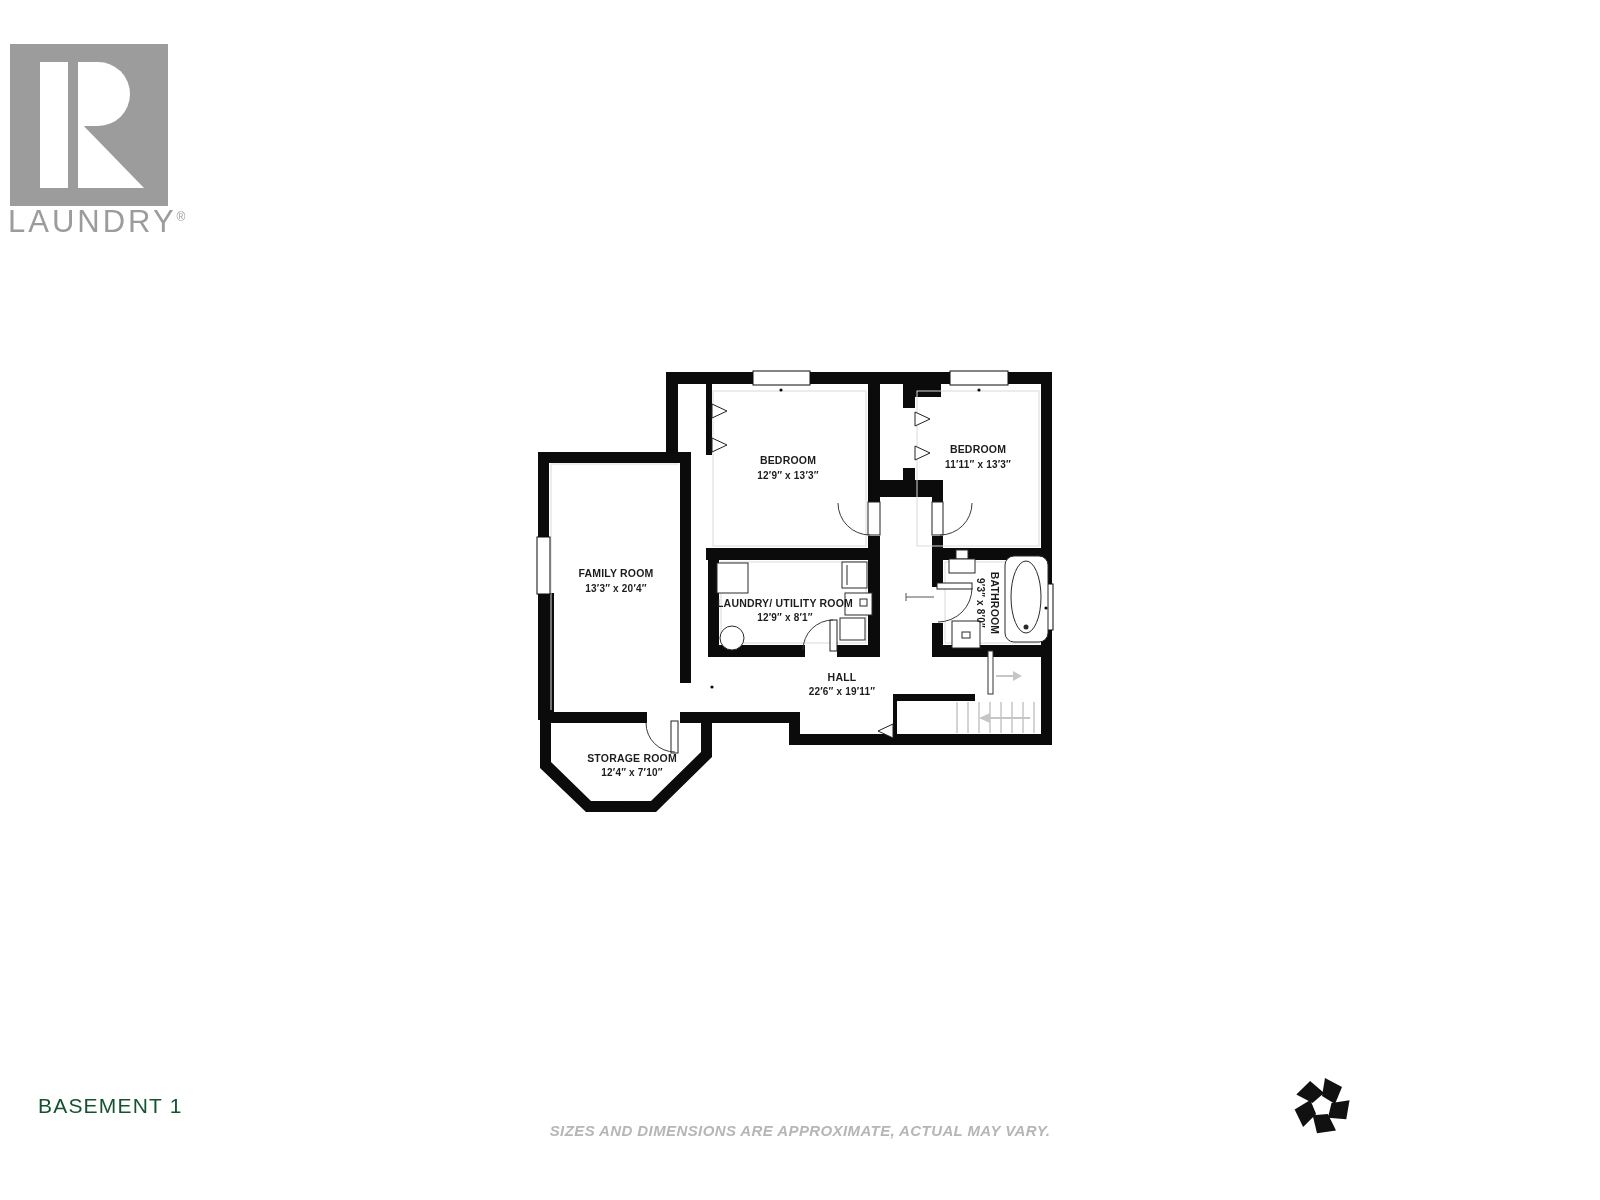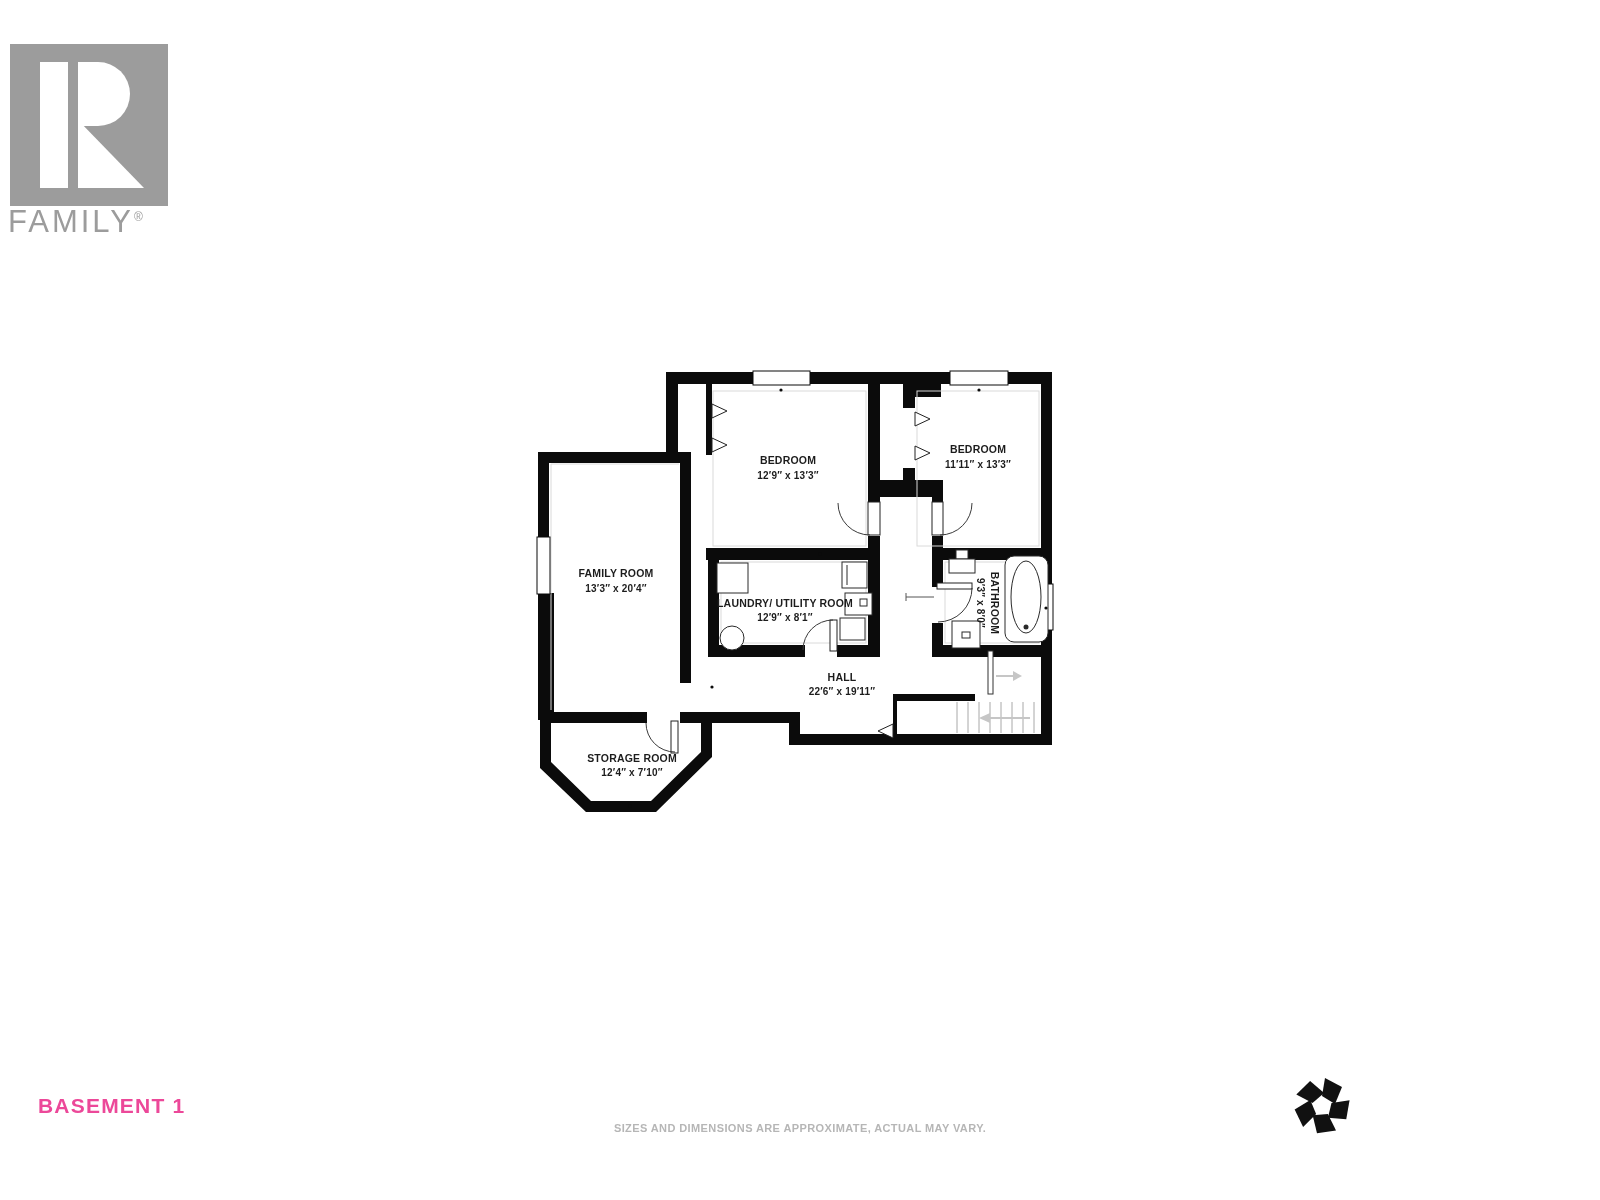--- a/index.html
+++ b/index.html
@@ -3,23 +3,23 @@
 <meta charset="utf-8">
 <style>
   html,body{margin:0;padding:0;background:#ffffff;}
   #canvas{position:relative;width:1600px;height:1200px;background:#ffffff;overflow:hidden;
           font-family:"Liberation Sans",sans-serif;}
   .abs{position:absolute;}
   
   #realtor-word{left:8px;top:204px;font-size:31px;letter-spacing:3px;color:#9c9c9c;font-weight:400;}
   #realtor-word sup{font-size:12px;letter-spacing:0;}
   
-  #floor-label{left:38px;top:1094px;font-size:21px;letter-spacing:1.2px;color:#ec4899;font-weight:700;}
-  #disclaimer{left:0;top:1122px;width:1600px;text-align:center;font-size:11px;font-weight:700;
-              letter-spacing:.4px;color:#b6b6b6;}
+  #floor-label{left:38px;top:1094px;font-size:21px;letter-spacing:1.2px;color:#14532d;font-weight:400;}
+  #disclaimer{left:0;top:1122px;width:1600px;text-align:center;font-size:15px;font-weight:700;
+              letter-spacing:.4px;color:#b6b6b6;font-style:italic;}
   #matterport-word{left:1356px;top:1083px;font-size:41px;color:#171717;font-weight:700;
                    font-family:"Liberation Serif",serif;}
   #matterport-word sup{font-size:13px;font-weight:400;}
   
   #plan{left:520px;top:360px;}
   .room-name{font-family:"Liberation Sans",sans-serif;font-size:10.5px;font-weight:700;
              fill:#1c1c1c;letter-spacing:.2px;}
   .room-dims{font-family:"Liberation Sans",sans-serif;font-size:10px;font-weight:700;
              fill:#1c1c1c;letter-spacing:.2px;}
   .wall{fill:#0b0b0b;}
@@ -41,21 +41,21 @@
 <div id="canvas">
 
   <svg class="abs" style="left:10px;top:44px" width="158" height="162" viewBox="0 0 158 162" aria-hidden="true">
     <rect x="0" y="0" width="158" height="162" fill="#9c9c9c"></rect>
     <g>
       <rect x="30" y="18" width="28" height="126" fill="#ffffff"></rect>
       <path d="M68,18 L88,18 A32,32 0 0 1 88,82 L68,82 Z" fill="#ffffff"></path>
       <polygon points="68,76 134,144 68,144" fill="#ffffff"></polygon>
     </g>
   </svg>
-  <div class="abs" id="realtor-word"><span>FAMILY</span><sup>®</sup></div>
+  <div class="abs" id="realtor-word"><span>LAUNDRY</span><sup>®</sup></div>
 
   <svg id="plan" class="abs" width="560" height="470" viewBox="520 360 560 470">
 
     <path class="wall" fill-rule="evenodd" d="M540,712 L712,712 L712,757 L656,812 L586,812 L540,768 Z
          M551,723 L701,723 L701,752 L651,801 L591,801 L551,762 Z"></path>
 
     <g>
       <rect class="wall" x="666" y="372" width="386" height="12"></rect>
       <rect class="wall" x="666" y="372" width="12" height="91"></rect>
       <rect class="wall" x="1041" y="372" width="11" height="373"></rect>

